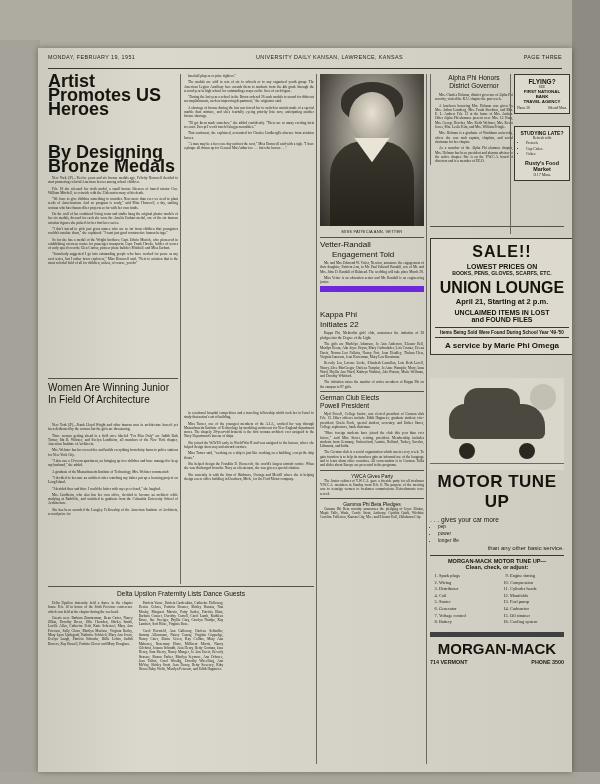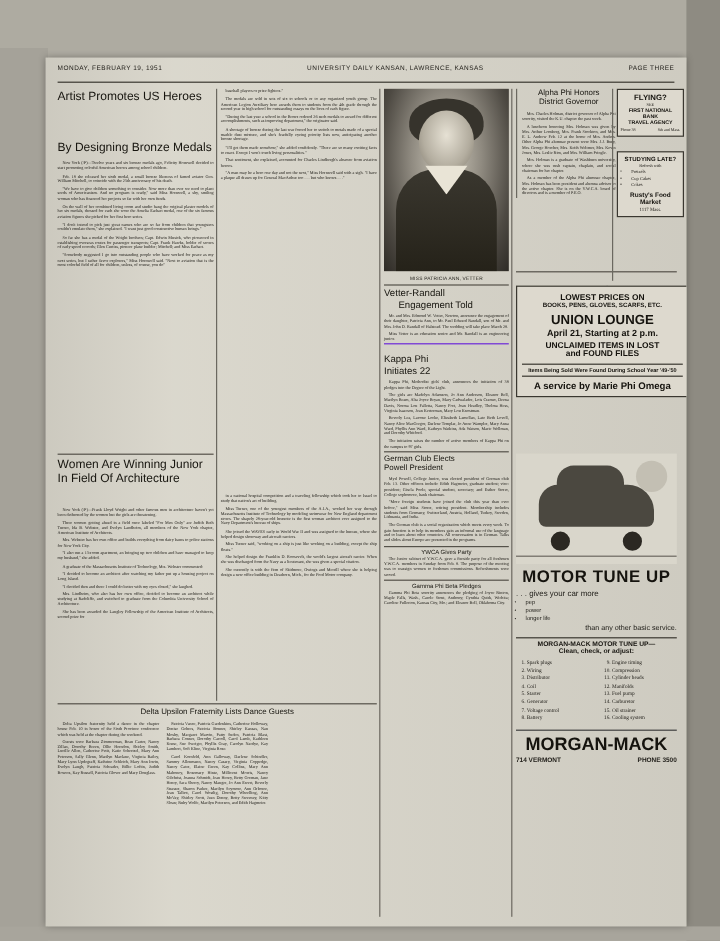--- a/index.html
+++ b/index.html
@@ -14,21 +14,21 @@
   .edge-top{position:absolute;left:0;top:0;width:600px;height:48px;background:#aeaba1;}
   .edge-bot{position:absolute;left:0;bottom:0;width:600px;height:12px;background:#a8a59c;}
 
   .masthead{position:absolute;left:10px;top:6px;right:10px;height:14px;
        border-bottom:1px solid #3a3730;display:flex;justify-content:space-between;align-items:flex-start;}
   .mh{font-size:5.4px;letter-spacing:.4px;color:#201e19;font-family:"Liberation Sans",sans-serif;}
 
   .col{position:absolute;color:#1e1c17;}
   .hl{font-family:"Liberation Sans",sans-serif;color:#17150f;}
 
-  .h1{font-size:10px;line-height:14px;font-weight:400;}
+  .h1{font-size:18px;line-height:14px;font-weight:700;}
   .h2{font-size:10px;line-height:12px;}
   .h3{font-size:8px;line-height:9.5px;}
   .h4{font-size:6.6px;line-height:8px;}
   .body{font-size:3.5px;line-height:4.3px;text-align:justify;}
   .body p{margin:0 0 2px 0;text-indent:4px;}
   .center{text-align:center;}
   .cap{font-size:4px;text-align:center;letter-spacing:.2px;font-family:"Liberation Sans",sans-serif;}
 
   .photo{background:#6e6a61;position:relative;overflow:hidden;}
   .photo .g1{position:absolute;left:0;top:0;right:0;bottom:0;
@@ -151,21 +151,21 @@
         <div class="body2"></div>
         <div class="collar"></div>
       </div>
       <div class="cap" style="margin:3px 0 3px;">MISS PATRICIA ANN, VETTER</div>
       <div class="hl h3" style="border-top:1px solid #55524a;padding-top:2px;">Vetter-Randall</div>
       <div class="hl h3" style="margin-bottom:2px;padding-left:12px;">Engagement Told</div>
       <div class="body">
         <p>Mr. and Mrs. Edmond W. Vetter, Newton, announce the engagement of their daughter, Patricia Ann, to Mr. Paul Edward Randall, son of Mr. and Mrs. John D. Randall of Halstead. The wedding will take place March 28.</p>
         <p>Miss Vetter is an education senior and Mr. Randall is an engineering junior.</p>
       </div>
-      <div class="hl h3" style="border-top:1px solid #6d28d9;padding-top:8px;margin-top:2px;">Kappa Phi</div>
+      <div class="hl h3" style="border-top:6px solid #6d28d9;padding-top:18px;margin-top:2px;">Kappa Phi</div>
       <div class="hl h3" style="margin-bottom:2px;">Initiates 22</div>
       <div class="body">
         <p>Kappa Phi, Methodist girls' club, announces the initiation of 38 pledges into the Degree of the Light.</p>
         <p>The girls are Madelyn Adamson, Jo Ann Anderson, Eleanor Bell, Marilyn Beam, Alta Joyce Bryan, Mary Cadwalader, Lois Cramer, Deena Davis, Norma Lou Falletta, Nancy Fort, Joan Headley, Thelma Hess, Virginia Isaacson, Jean Kerterman, Mary Lou Knostman.</p>
         <p>Beverly Lea, Lavone Locke, Elizabeth Lamellan, Late Beth Lovell, Nancy Alice MacGregor, Darlene Templar, Jo Anne Wampler, Mary Anna Ward, Phyllis Ann Ward, Kathryn Watkins, Ada Watson, Marie Wellman, and Dorothy Whitford.</p>
         <p>The initiation raises the number of active members of Kappa Phi on the campus to 97 girls.</p>
       </div>
       <div class="hl h4" style="border-top:1px solid #55524a;padding-top:2px;margin-top:2px;">German Club Elects</div>
       <div class="hl h4" style="margin-bottom:2px;">Powell President</div>
       <div class="body">
@@ -215,40 +215,41 @@
       </ul>
       <div class="ad-h" style="font-size:5.4px;margin-top:2px;">Rusty's Food Market</div>
       <div class="center" style="font-size:4px;">1117 Mass.</div>
     </div>
 
     <div class="col" style="left:392px;top:178px;width:134px;text-align:center;border-top:1px solid #55524a;padding-top:1px;">
       <span style="font-size:3.8px;">Patronize Kansan Advertisers</span>
     </div>
 
     <div class="col boxad" style="left:392px;top:190px;width:134px;padding:4px 4px;">
+      <div class="ad-h" style="font-size:16px;letter-spacing:1px;">SALE!!</div>
       <div class="ad-h" style="font-size:7px;margin-top:2px;">LOWEST PRICES ON</div>
       <div class="ad-h" style="font-size:5.2px;">BOOKS, PENS, GLOVES, SCARFS, ETC.</div>
-      <div class="ad-h" style="font-size:11px;margin-top:3px;">UNION LOUNGE</div>
+      <div class="ad-h" style="font-size:16px;margin-top:3px;">UNION LOUNGE</div>
       <div class="ad-h" style="font-size:7.5px;">April 21, Starting at 2 p.m.</div>
       <div class="ad-h" style="font-size:7px;margin-top:3px;">UNCLAIMED ITEMS IN LOST</div>
       <div class="ad-h" style="font-size:7px;">and FOUND FILES</div>
       <div class="ad-h" style="font-size:4.6px;margin-top:4px;border-top:1px solid #3a3730;border-bottom:1px solid #3a3730;padding:2px 0;">Items Being Sold Were Found During School Year '49-'50</div>
       <div class="ad-h" style="font-size:8px;margin-top:3px;">A service by Marie Phi Omega</div>
     </div>
 
     <div class="col carart" style="left:392px;top:330px;width:134px;height:92px;">
       <div class="sun"></div>
       <div class="car"></div>
       <div class="wheel" style="left:26px;top:62px;"></div>
       <div class="wheel" style="left:86px;top:62px;"></div>
       <div style="position:absolute;left:0;bottom:6px;width:134px;border-top:1px solid #6b6860;"></div>
     </div>
 
     <div class="col" style="left:392px;top:424px;width:134px;">
-      <div class="ad-h" style="font-size:14px;letter-spacing:.5px;">MOTOR TUNE UP</div>
+      <div class="ad-h" style="font-size:17px;letter-spacing:.5px;">MOTOR TUNE UP</div>
       <div style="font-size:6.6px;font-family:'Liberation Sans',sans-serif;margin-top:4px;">. . . gives your car more</div>
       <ul class="bullets" style="font-family:'Liberation Sans',sans-serif;">
         <li>pep</li>
         <li>power</li>
         <li>longer life</li>
       </ul>
       <div style="font-size:6px;font-family:'Liberation Sans',sans-serif;text-align:right;margin-top:1px;">than any other basic service.</div>
       <div class="ad-h" style="font-size:5.6px;margin-top:4px;border-top:1px solid #3a3730;padding-top:2px;">MORGAN-MACK MOTOR TUNE UP—</div>
       <div class="ad-h" style="font-size:5.6px;">Clean, check, or adjust:</div>
       <div style="display:flex;gap:8px;margin-top:3px;">
@@ -266,21 +267,21 @@
           <li>Engine timing</li>
           <li>Compression</li>
           <li>Cylinder heads</li>
           <li>Manifolds</li>
           <li>Fuel pump</li>
           <li>Carburetor</li>
           <li>Oil strainer</li>
           <li>Cooling system</li>
         </ol>
       </div>
-      <div class="ad-h" style="font-size:15px;margin-top:6px;border-top:1px solid #404040;padding-top:3px;">MORGAN-MACK</div>
+      <div class="ad-h" style="font-size:15px;margin-top:6px;border-top:5px solid #404040;padding-top:3px;">MORGAN-MACK</div>
       <div style="display:flex;justify-content:space-between;font-family:'Liberation Sans',sans-serif;font-size:5.4px;font-weight:bold;margin-top:2px;">
         <span>714 VERMONT</span>
         <span>PHONE 3500</span>
       </div>
     </div>
 
     <div class="vrule" style="left:142px;top:26px;height:510px;"></div>
     <div class="vrule" style="left:278px;top:26px;height:690px;"></div>
     <div class="vrule" style="left:388px;top:26px;height:690px;"></div>
     <div class="vrule" style="left:472px;top:26px;height:160px;"></div>

